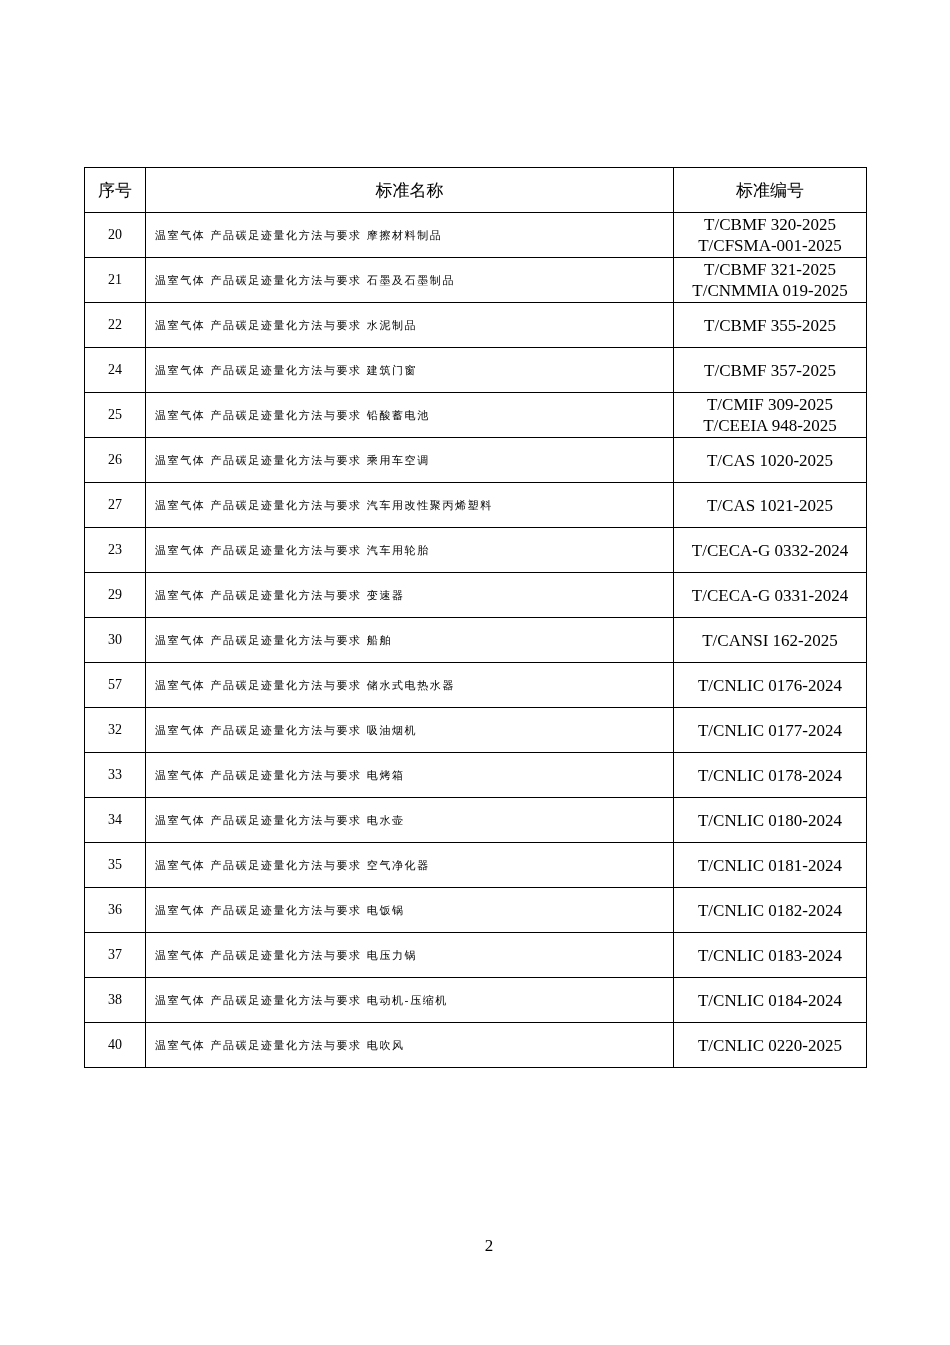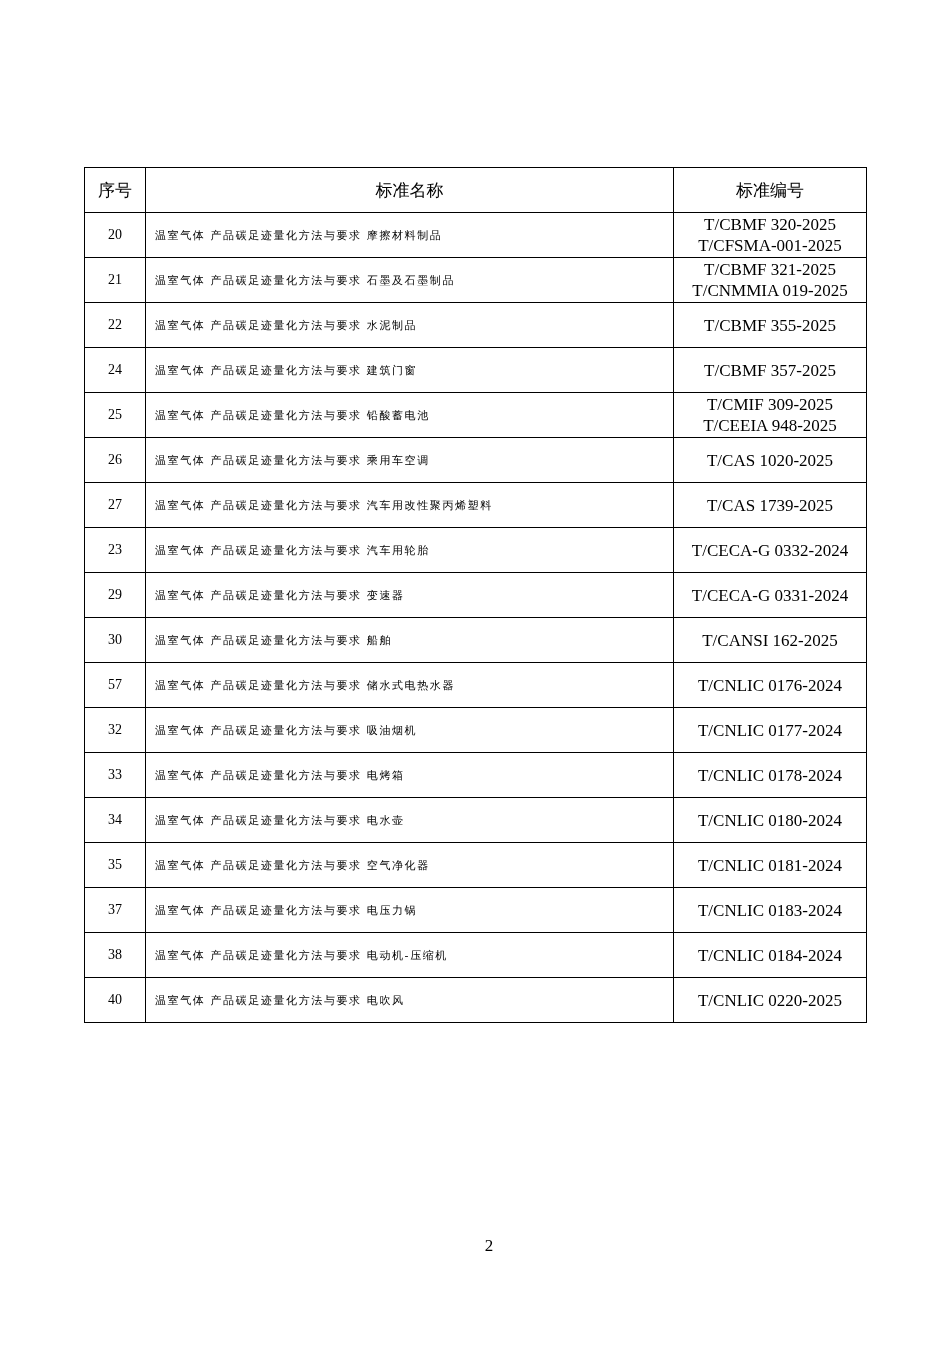--- a/index.html
+++ b/index.html
@@ -77,21 +77,21 @@
         <td class="num">26</td>
         <td class="name">温室气体 产品碳足迹量化方法与要求 乘用车空调</td>
         <td class="code">
           <span>T/CAS 1020-2025</span>
         </td>
       </tr>
       <tr>
         <td class="num">27</td>
         <td class="name">温室气体 产品碳足迹量化方法与要求 汽车用改性聚丙烯塑料</td>
         <td class="code">
-          <span>T/CAS 1739-2025</span>
+          <span>T/CAS 1021-2025</span>
         </td>
       </tr>
       <tr>
         <td class="num">23</td>
         <td class="name">温室气体 产品碳足迹量化方法与要求 汽车用轮胎</td>
         <td class="code">
           <span>T/CECA-G 0332-2024</span>
         </td>
       </tr>
       <tr>
@@ -137,20 +137,27 @@
         </td>
       </tr>
       <tr>
         <td class="num">35</td>
         <td class="name">温室气体 产品碳足迹量化方法与要求 空气净化器</td>
         <td class="code">
           <span>T/CNLIC 0181-2024</span>
         </td>
       </tr>
       <tr>
+        <td class="num">36</td>
+        <td class="name">温室气体 产品碳足迹量化方法与要求 电饭锅</td>
+        <td class="code">
+          <span>T/CNLIC 0182-2024</span>
+        </td>
+      </tr>
+      <tr>
         <td class="num">37</td>
         <td class="name">温室气体 产品碳足迹量化方法与要求 电压力锅</td>
         <td class="code">
           <span>T/CNLIC 0183-2024</span>
         </td>
       </tr>
       <tr>
         <td class="num">38</td>
         <td class="name">温室气体 产品碳足迹量化方法与要求 电动机-压缩机</td>
         <td class="code">

